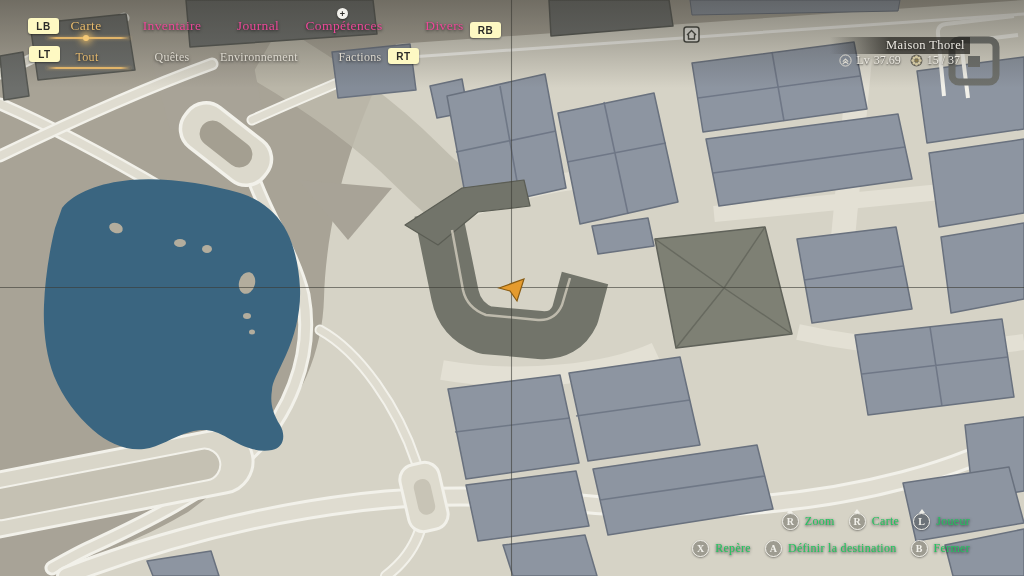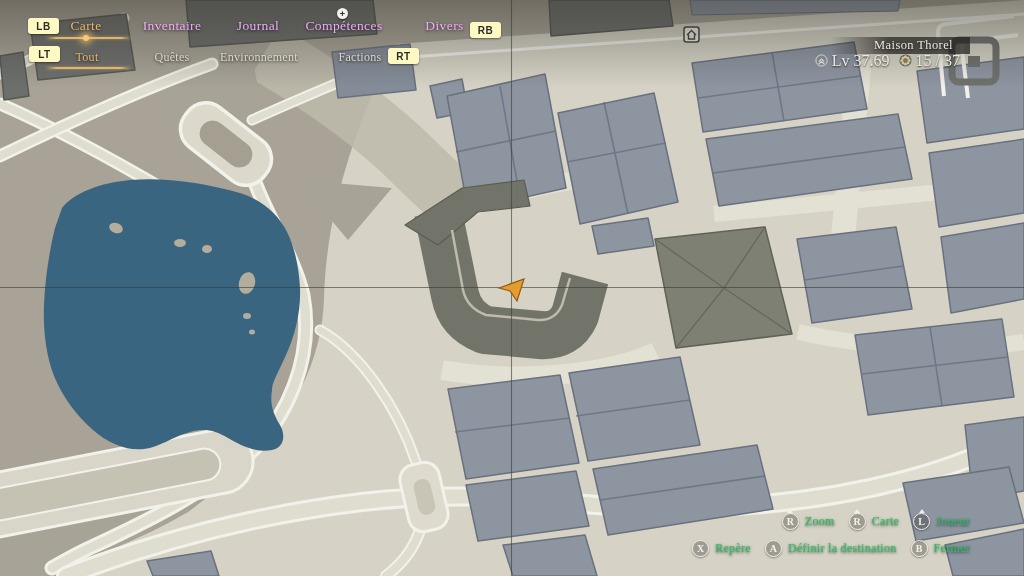--- a/index.html
+++ b/index.html
@@ -16,21 +16,21 @@
   
   .shoulder{
     position:absolute;display:flex;align-items:center;justify-content:center;
     min-width:25px;height:16px;padding:0 3px;border-radius:3px;
     background:#fef9c3;color:#2c2c29;font-family:"Liberation Sans",sans-serif;
     font-size:10px;font-weight:bold;letter-spacing:.5px;
     box-shadow:0 1px 2px rgba(0,0,0,.45);
   }
   .tab,.filter{
     position:absolute;transform:translateX(-50%);white-space:nowrap;
-    color:#f0abfc;text-shadow:0 1px 3px rgba(0,0,0,.75);cursor:default;
+    color:#ec4899;text-shadow:0 1px 3px rgba(0,0,0,.75);cursor:default;
   }
   .tab{font-size:13.5px;letter-spacing:.4px;top:18px;}
   .filter{font-size:12px;letter-spacing:.3px;top:50px;color:#ddd9cf;}
   .tab.sel,.filter.sel{color:#e5b96d;}
   .gold-line{
     position:absolute;height:2px;border-radius:1px;
     background:linear-gradient(90deg,rgba(229,185,109,0),#e2b56a 12%,#e2b56a 88%,rgba(229,185,109,0));
     box-shadow:0 0 3px rgba(226,181,106,.6);
   }
   .gold-dot{
@@ -39,29 +39,29 @@
   }
   .nav-badge{
     position:absolute;width:11px;height:11px;border-radius:50%;
     background:#f2f1ec;color:#2c2c29;font-family:"Liberation Sans",sans-serif;
     font-size:9px;font-weight:bold;display:flex;align-items:center;justify-content:center;
     box-shadow:0 1px 2px rgba(0,0,0,.5);
   }
   
   .loc-bar{
     position:absolute;top:37px;right:54px;width:140px;height:17px;
-    display:flex;align-items:center;justify-content:flex-end;padding-right:17px;
+    display:flex;align-items:center;justify-content:flex-end;padding-right:5px;
     box-sizing:border-box;color:#ece9e2;font-size:12.5px;letter-spacing:.4px;
     background:linear-gradient(90deg,rgba(33,32,28,0),rgba(33,32,28,.72) 42%,rgba(33,32,28,.72));
     text-shadow:0 1px 2px rgba(0,0,0,.7);
   }
   .loc-stats{
     position:absolute;top:53px;right:64px;height:15px;
     display:flex;align-items:center;gap:9px;
-    color:#ece9e1;font-size:16px;text-shadow:0 1px 2px rgba(0,0,0,.8);
+    color:#ece9e1;font-size:12px;text-shadow:0 1px 2px rgba(0,0,0,.8);
   }
   .loc-stats .grp{display:flex;align-items:center;gap:4px;}
   
   .controls{position:absolute;right:54px;display:flex;align-items:center;gap:14px;}
   .controls.row1{top:513px;}
   .controls.row2{top:540px;}
   .ctl{display:flex;align-items:center;gap:6px;}
   .pad-btn{
     position:relative;width:17px;height:17px;border-radius:50%;
     border:1.5px solid #efeee8;background:rgba(40,40,35,.32);

